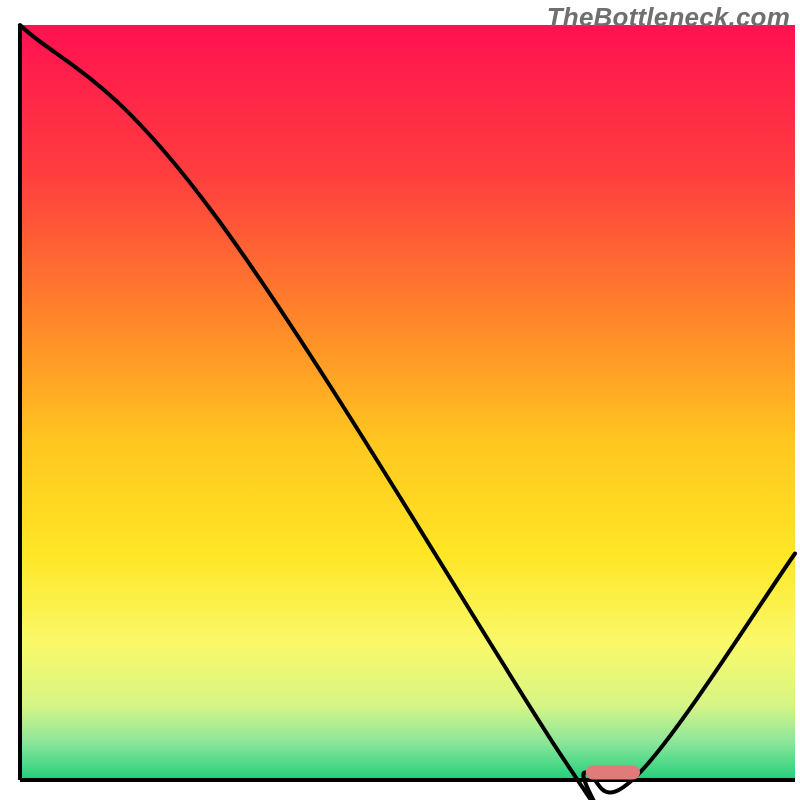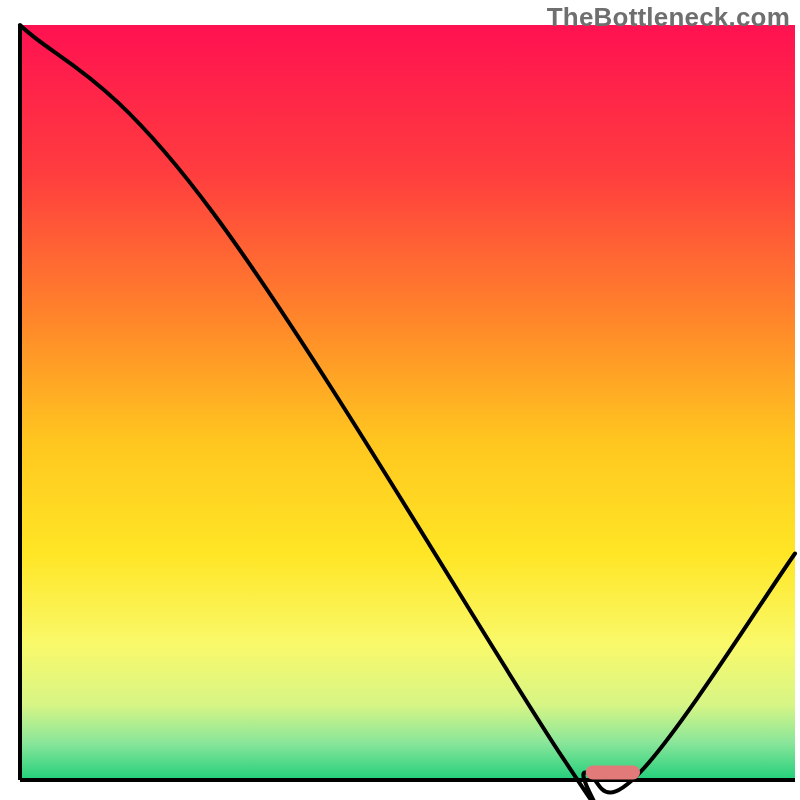--- a/index.html
+++ b/index.html
@@ -7,20 +7,21 @@
     padding: 0;
     width: 800px;
     height: 800px;
     background: #ffffff;
     font-family: Arial, Helvetica, sans-serif;
   }
   .chart-container {
     position: relative;
     width: 800px;
     height: 800px;
+    font-style: italic;
   }
   .attribution {
     position: absolute;
     top: 2px;
     right: 10px;
     font-size: 26px;
     font-weight: bold;
     color: #6f6f6f;
     letter-spacing: 0.2px;
     z-index: 10;

